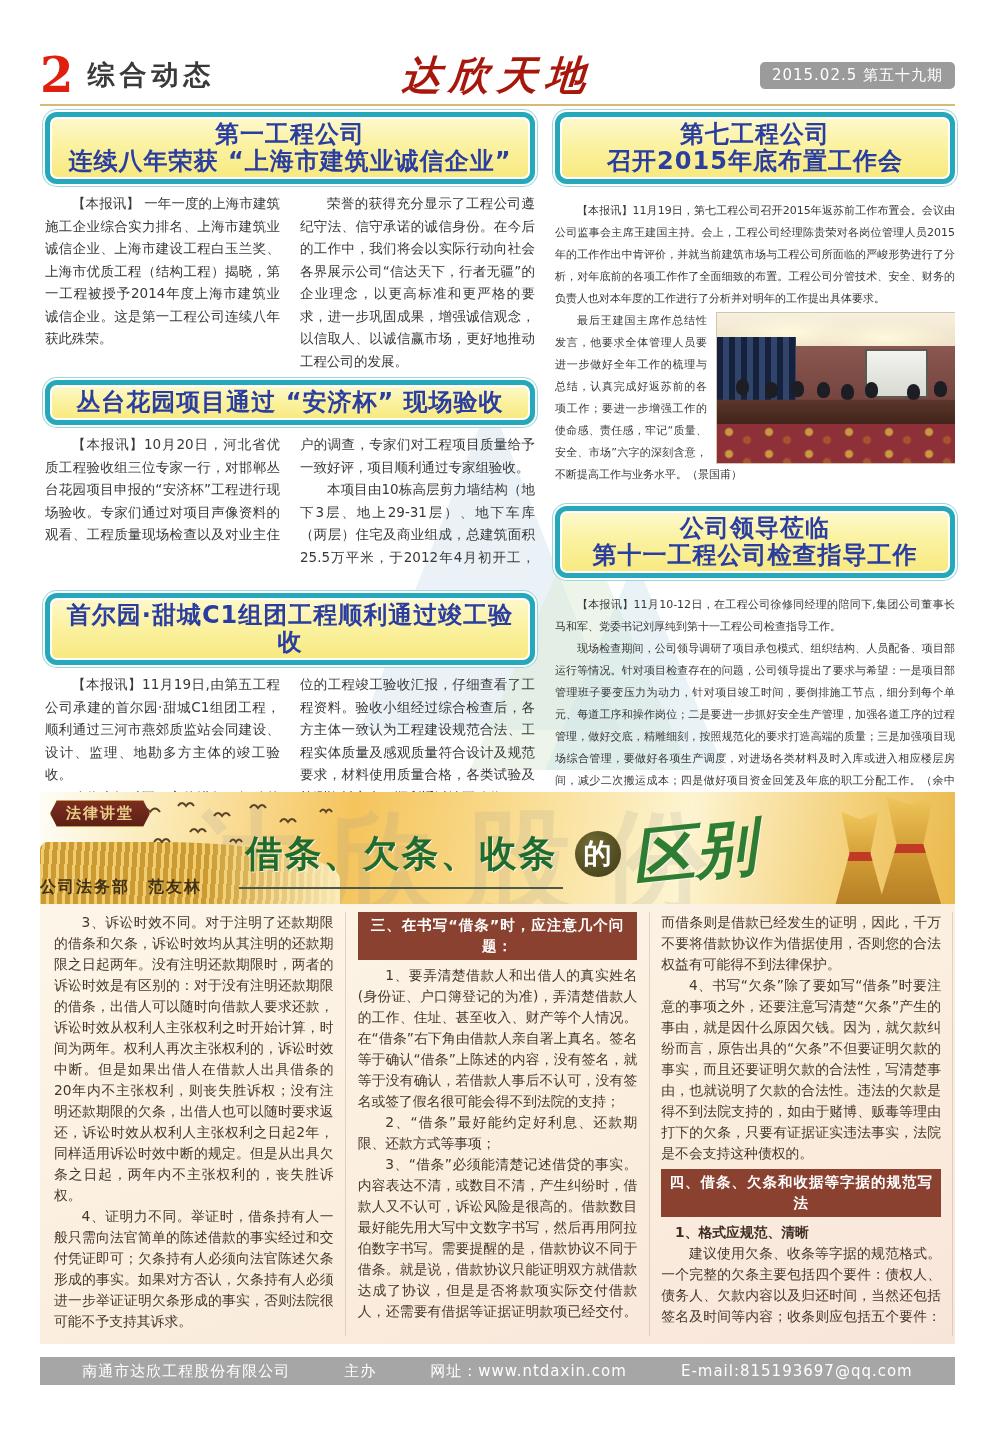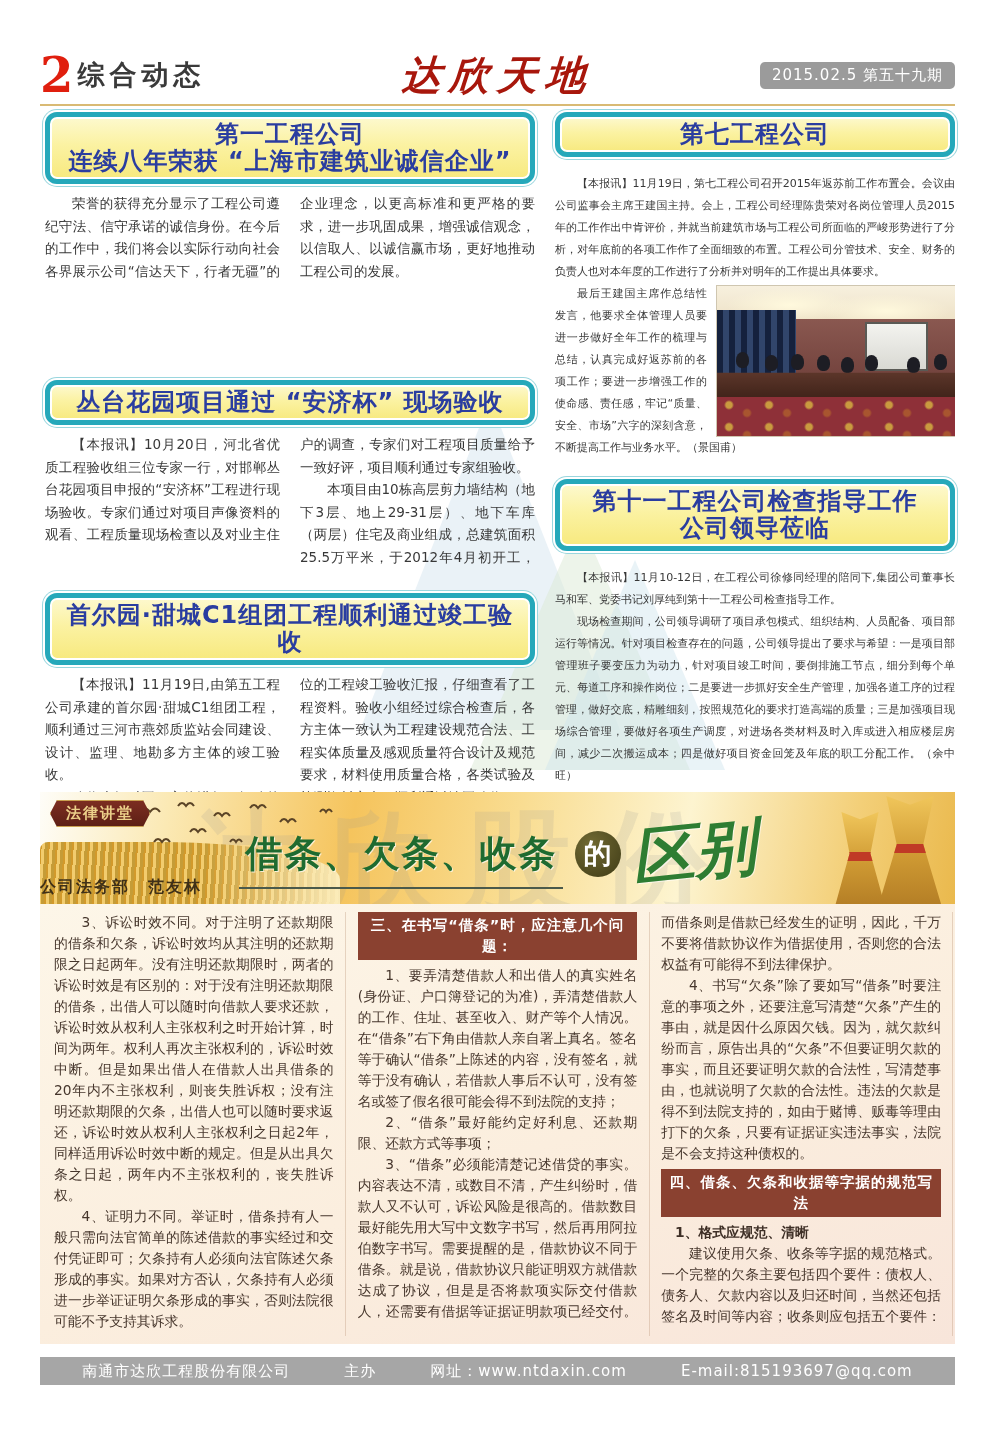--- a/index.html
+++ b/index.html
@@ -6,21 +6,21 @@
   .page{position:relative;width:995px;height:1437px;background:#ffffff;margin:0 auto;
         font-family:"DejaVu Sans",sans-serif;overflow:hidden;}
   
   .wm-tri{position:absolute;width:0;height:0;z-index:0;}
   .wm-tri.t1{left:360px;top:400px;border-left:130px solid transparent;border-right:130px solid transparent;border-bottom:330px solid #d9e8f1;opacity:.55;}
   .wm-tri.t2{left:470px;top:520px;border-left:110px solid transparent;border-right:110px solid transparent;border-bottom:250px solid #dcead6;opacity:.5;}
   .wm-tri.t3{left:545px;top:560px;border-left:90px solid transparent;border-right:90px solid transparent;border-bottom:210px solid #cfe4ee;opacity:.45;}
   
   .header{position:absolute;left:40px;right:40px;top:50px;height:50px;display:flex;align-items:center;z-index:3;}
   .pageno{font-family:"DejaVu Serif",serif;font-size:48px;line-height:48px;font-weight:bold;color:#e01f0e;}
-  .section{font-size:27px;font-weight:bold;color:#3a3a3a;letter-spacing:5px;margin-left:4px;}
+  .section{font-size:27px;font-weight:bold;color:#3a3a3a;letter-spacing:5px;margin-left:14px;}
   .masthead{position:absolute;left:0;right:0;text-align:center;font-family:"DejaVu Serif",serif;
             font-size:40px;font-weight:bold;font-style:italic;color:#a8170c;letter-spacing:8px;transform:skewX(-4deg);pointer-events:none;}
   .issue{margin-left:auto;background:#9b9b9b;color:#fff;font-size:15px;padding:4px 12px;border-radius:5px;letter-spacing:1px;z-index:2;}
   .header-rule{position:absolute;left:40px;right:40px;top:104px;border-top:2px solid #d9ba74;z-index:3;}
   
   .colL{position:absolute;left:45px;top:112px;width:490px;z-index:2;}
   .colR{position:absolute;left:555px;top:112px;width:400px;z-index:2;}
   
   .tbox{border:5px solid #25a8ba;border-radius:12px;background:linear-gradient(180deg,#fdf9cf 0%,#fbf2a2 45%,#f7e97e 100%);
         box-shadow:0 0 0 2px #ffffff,0 0 0 3px #9ad6de, inset 0 0 0 2px #ffffff;
@@ -100,20 +100,21 @@
     <span class="issue">2015.02.5  第五十九期</span>
   </div>
   <div class="header-rule"></div>
 
   <div class="colL">
     <div class="tbox">
       <div class="tl">第一工程公司</div>
       <div class="tl">连续八年荣获 “上海市建筑业诚信企业”</div>
     </div>
     <div class="btext cols2 a1b">
+        <p>【本报讯】 一年一度的上海市建筑施工企业综合实力排名、上海市建筑业诚信企业、上海市建设工程白玉兰奖、上海市优质工程（结构工程）揭晓，第一工程被授予2014年度上海市建筑业诚信企业。这是第一工程公司连续八年获此殊荣。</p>
         <p>荣誉的获得充分显示了工程公司遵纪守法、信守承诺的诚信身份。在今后的工作中，我们将会以实际行动向社会各界展示公司“信达天下，行者无疆”的企业理念，以更高标准和更严格的要求，进一步巩固成果，增强诚信观念，以信取人、以诚信赢市场，更好地推动工程公司的发展。</p>
       </div>
 
     <div class="tbox" style="margin-top:8px;">
       <div class="tl">丛台花园项目通过 “安济杯” 现场验收</div>
     </div>
     <div class="btext cols2 a2b">
         <p>【本报讯】10月20日，河北省优质工程验收组三位专家一行，对邯郸丛台花园项目申报的“安济杯”工程进行现场验收。专家们通过对项目声像资料的观看、工程质量现场检查以及对业主住户的调查，专家们对工程项目质量给予一致好评，项目顺利通过专家组验收。</p>
         <p>本项目由10栋高层剪力墙结构（地下3层、地上29-31层）、地下车库（两层）住宅及商业组成，总建筑面积25.5万平米，于2012年4月初开工，2013年12月底交工。该项目先后荣获全国AAA安全文明标准化工地、河北省建设行业科技进步二等奖、邯郸市“丛台杯”优质工程等奖项。（谭宝根）</p>
       </div>
@@ -123,20 +124,21 @@
     </div>
     <div class="btext cols2 a3b">
         <p>【本报讯】11月19日,由第五工程公司承建的首尔园·甜城C1组团工程，顺利通过三河市燕郊质监站会同建设、设计、监理、地勘多方主体的竣工验收。</p>
         <p>验收小组对工程主体进行了细致的实地抽查、检测，认真听取了参建各单位的工程竣工验收汇报，仔细查看了工程资料。验收小组经过综合检查后，各方主体一致认为工程建设规范合法、工程实体质量及感观质量符合设计及规范要求，材料使用质量合格，各类试验及检测资料齐全，顺利通过竣工验收。</p>
       </div>
   </div>
 
   <div class="colR">
     <div class="tbox">
       <div class="tl">第七工程公司</div>
+      <div class="tl">召开2015年底布置工作会</div>
     </div>
     <div class="btext rbody a4b">
       <p>【本报讯】11月19日，第七工程公司召开2015年返苏前工作布置会。会议由公司监事会主席王建国主持。会上，工程公司经理陈贵荣对各岗位管理人员2015年的工作作出中肯评价，并就当前建筑市场与工程公司所面临的严峻形势进行了分析，对年底前的各项工作作了全面细致的布置。工程公司分管技术、安全、财务的负责人也对本年度的工作进行了分析并对明年的工作提出具体要求。</p>
       <div class="photo">
         <div class="ph-ceiling"></div>
         <div class="ph-light l1"></div>
         <div class="ph-light l2"></div>
         <div class="ph-curtain"></div>
         <div class="ph-wall"></div>
         <div class="ph-screen"></div>
@@ -148,22 +150,22 @@
         <span class="ph-person" style="left:62%;top:46%;"></span>
         <span class="ph-person" style="left:80%;top:47%;"></span>
         <span class="ph-person" style="left:91%;top:45%;"></span>
         <div class="ph-table"></div>
         <div class="ph-carpet"></div>
       </div>
       <p>最后王建国主席作总结性发言，他要求全体管理人员要进一步做好全年工作的梳理与总结，认真完成好返苏前的各项工作；要进一步增强工作的使命感、责任感，牢记“质量、安全、市场”六字的深刻含意，不断提高工作与业务水平。（景国甫）</p>
     </div>
 
     <div class="tbox" style="margin-top:6px;">
+      <div class="tl">公司领导莅临</div>
       <div class="tl">第十一工程公司检查指导工作</div>
-      <div class="tl">公司领导莅临</div>
     </div>
     <div class="btext rbody a5b">
         <p>【本报讯】11月10-12日，在工程公司徐修同经理的陪同下,集团公司董事长马和军、党委书记刘厚纯到第十一工程公司检查指导工作。</p>
         <p>现场检查期间，公司领导调研了项目承包模式、组织结构、人员配备、项目部运行等情况。针对项目检查存在的问题，公司领导提出了要求与希望：一是项目部管理班子要变压力为动力，针对项目竣工时间，要倒排施工节点，细分到每个单元、每道工序和操作岗位；二是要进一步抓好安全生产管理，加强各道工序的过程管理，做好交底，精雕细刻，按照规范化的要求打造高端的质量；三是加强项目现场综合管理，要做好各项生产调度，对进场各类材料及时入库或进入相应楼层房间，减少二次搬运成本；四是做好项目资金回笼及年底的职工分配工作。（余中旺）</p>
       </div>
   </div>
 
   <div class="law">
     <div class="law-banner">
       <div class="law-wm">达欣股份</div>

